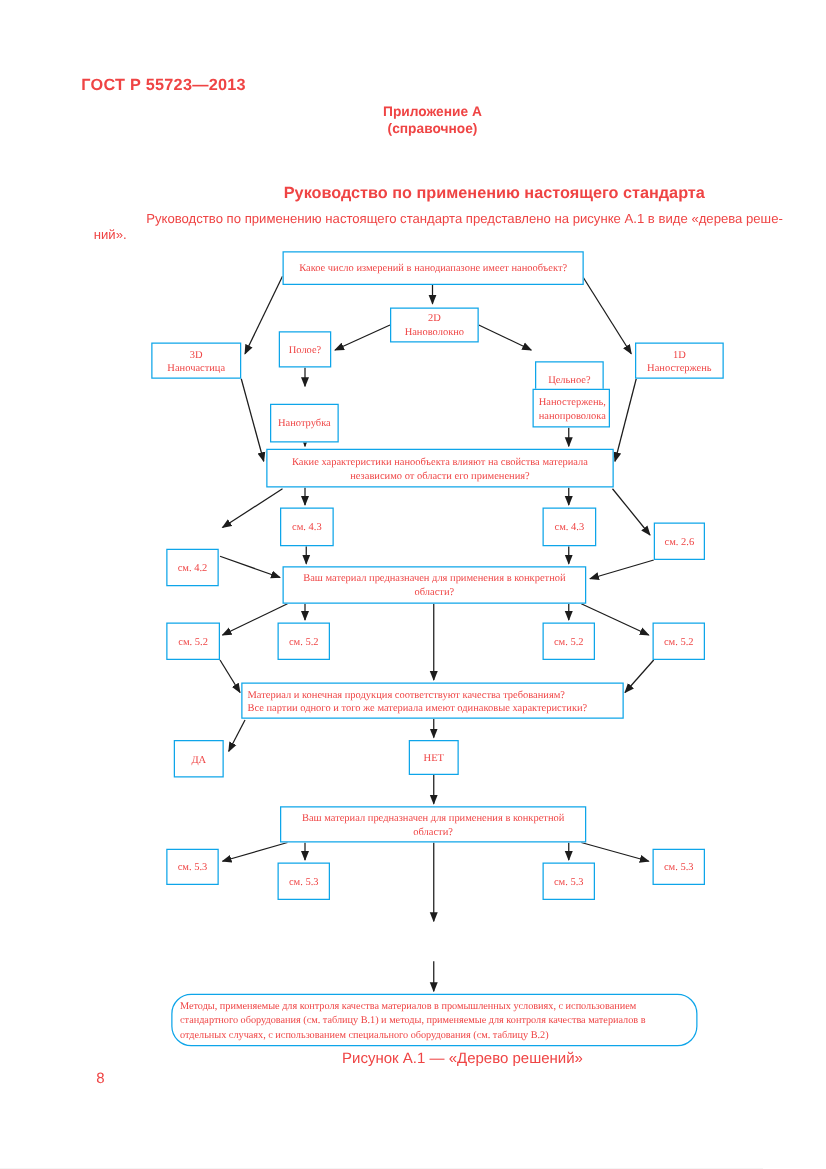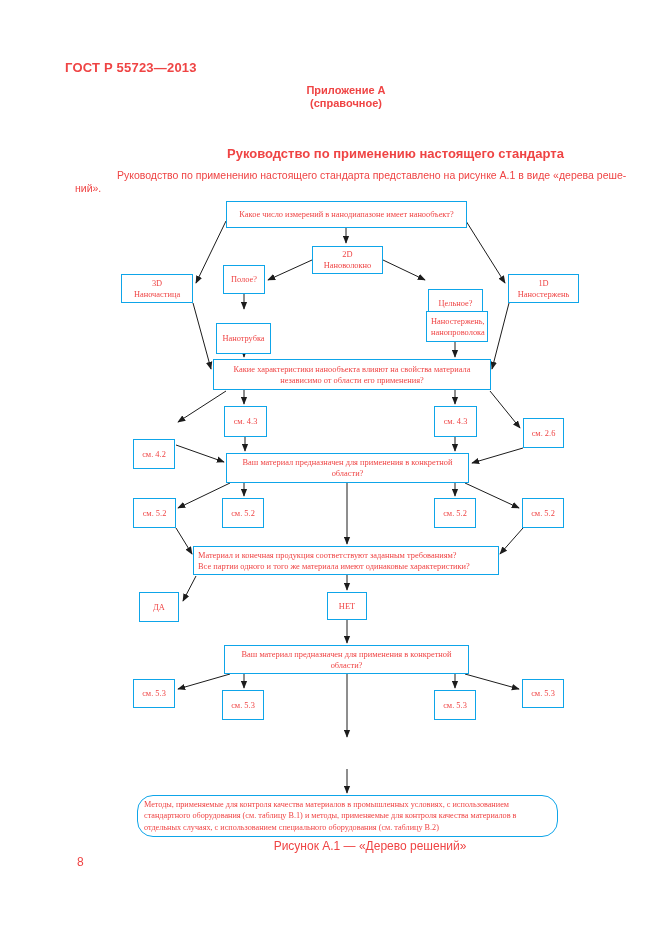--- a/index.html
+++ b/index.html
@@ -106,21 +106,21 @@
   <div class="node" style="left:523px; top:418px; width:41px; height:30px;">см. 2.6</div>
 
   <div class="node" style="left:226px; top:453px; width:243px; height:30px;">Ваш материал предназначен для применения в конкретной
 области?</div>
 
   <div class="node" style="left:133px; top:498px; width:43px; height:30px;">см. 5.2</div>
   <div class="node" style="left:222px; top:498px; width:42px; height:30px;">см. 5.2</div>
   <div class="node" style="left:434px; top:498px; width:42px; height:30px;">см. 5.2</div>
   <div class="node" style="left:522px; top:498px; width:42px; height:30px;">см. 5.2</div>
 
-  <div class="node align-left" style="left:193px; top:546px; width:306px; height:29px;">Материал и конечная продукция соответствуют заданным требованиям?
+  <div class="node align-left" style="left:193px; top:546px; width:306px; height:29px;">Материал и конечная продукция соответствуют качества требованиям?
 Все партии одного и того же материала имеют одинаковые характеристики?</div>
 
   <div class="node" style="left:139px; top:592px; width:40px; height:30px;">ДА</div>
   <div class="node" style="left:327px; top:592px; width:40px; height:28px;">НЕТ</div>
 
   <div class="node" style="left:224px; top:645px; width:245px; height:29px;">Ваш материал предназначен для применения в конкретной
 области?</div>
 
   <div class="node" style="left:133px; top:679px; width:42px; height:29px;">см. 5.3</div>
   <div class="node" style="left:222px; top:690px; width:42px; height:30px;">см. 5.3</div>

